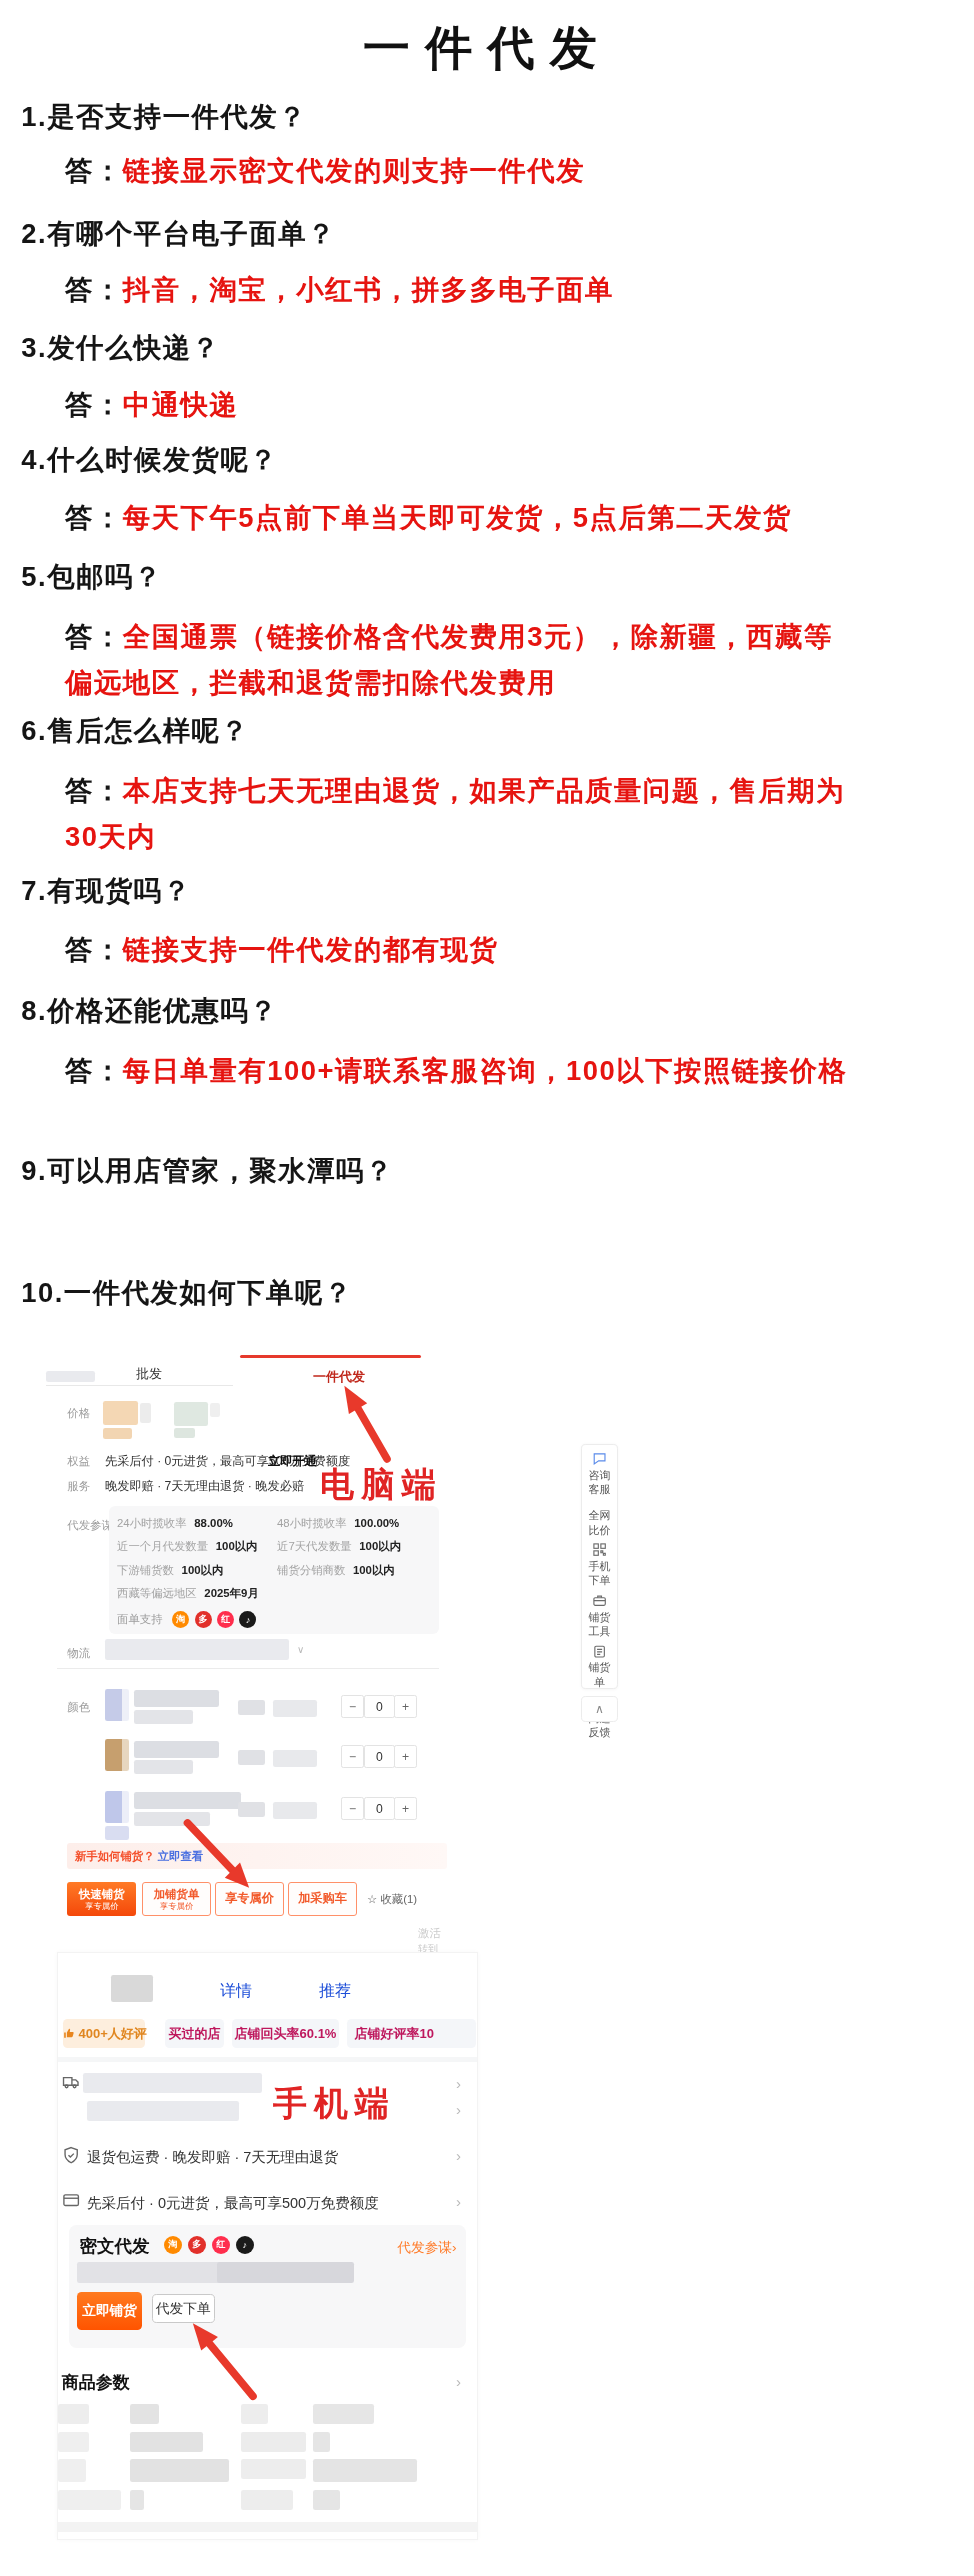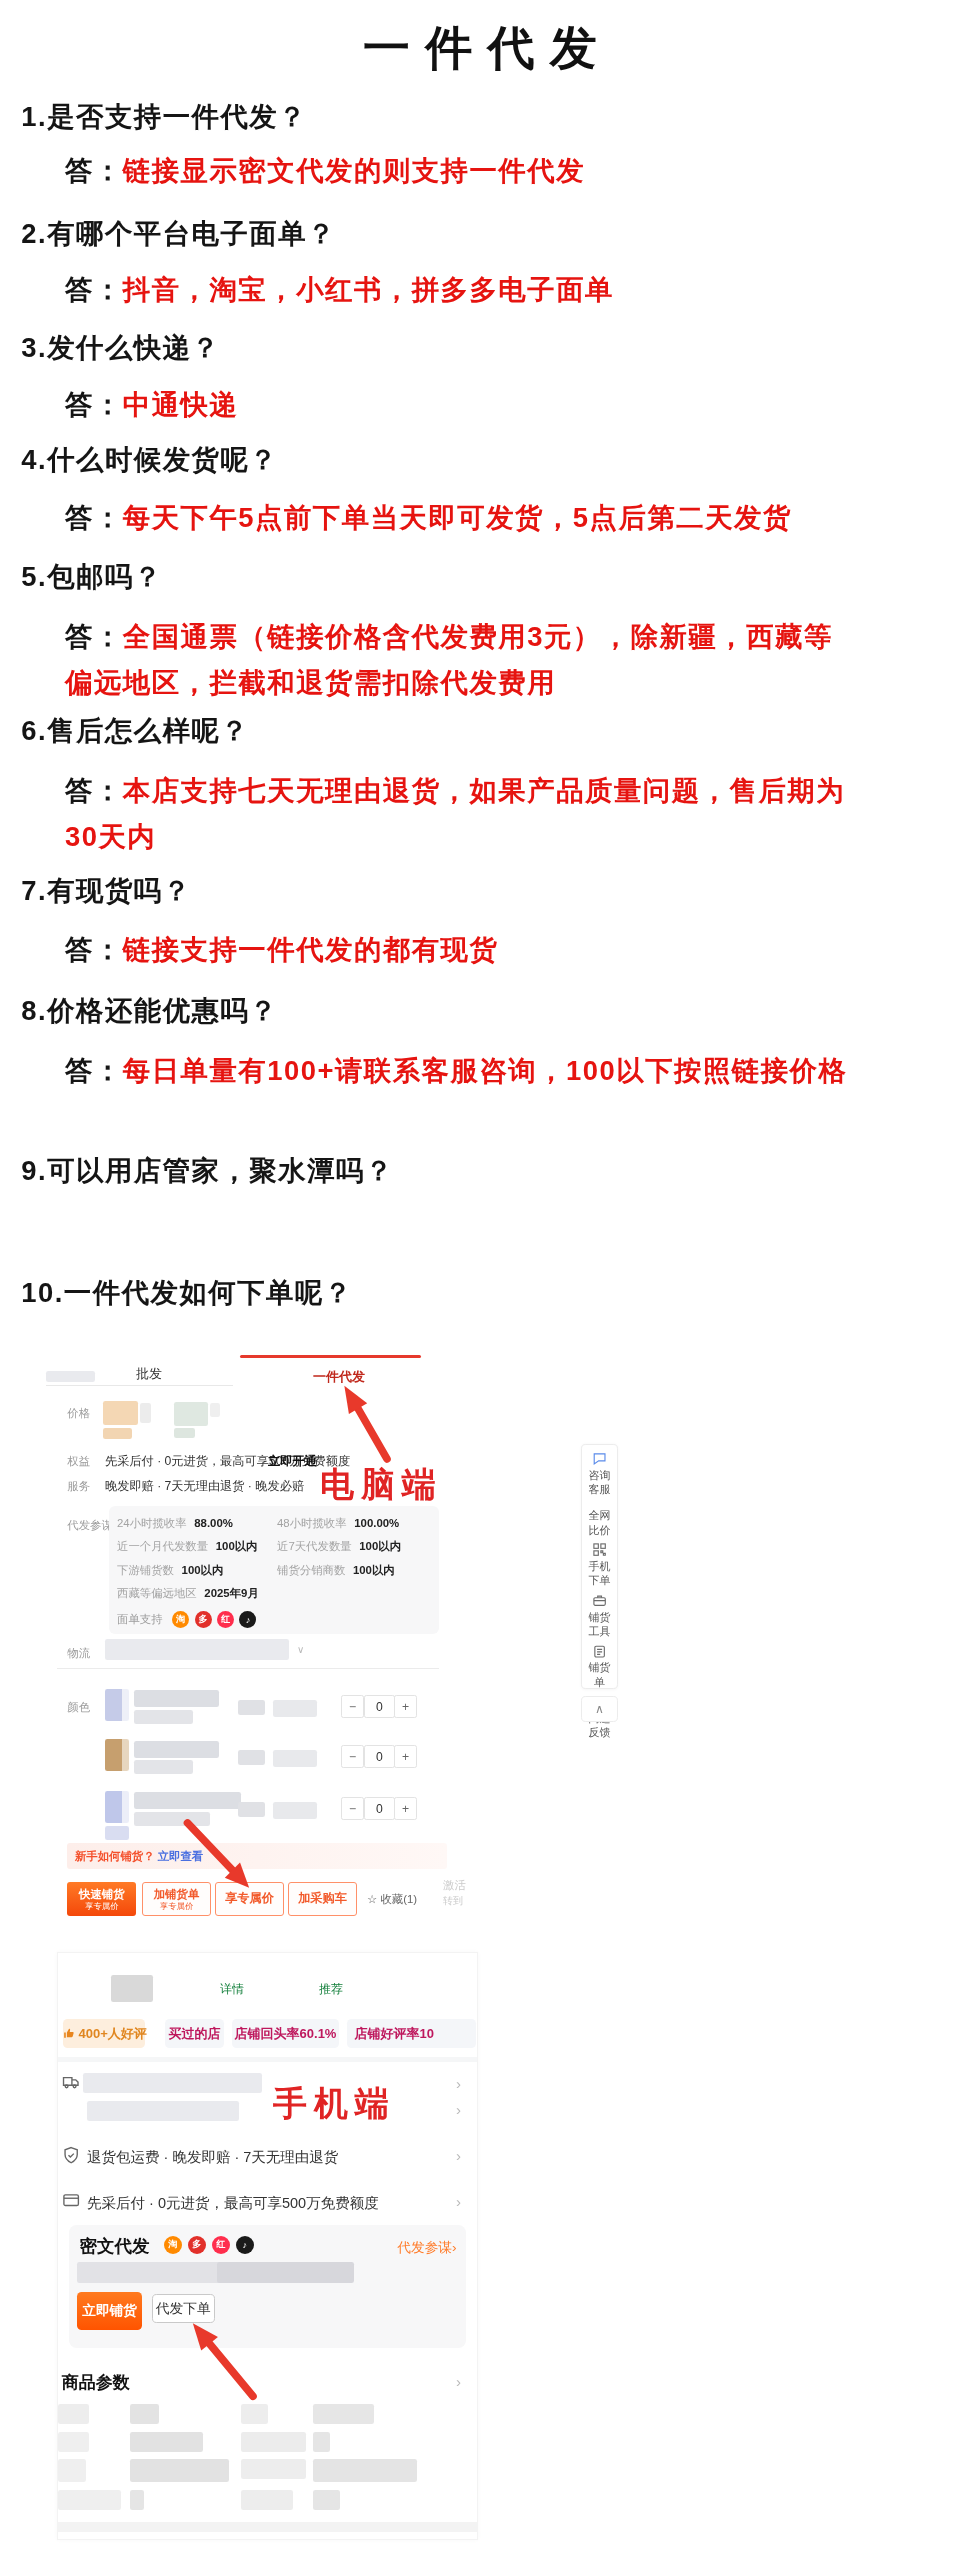--- a/index.html
+++ b/index.html
@@ -43,21 +43,21 @@
   .titem{display:flex;flex-direction:column;align-items:center;cursor:pointer;}
   .ticon{width:15.2px;height:15.2px;color:#6b6b6b;}
   .ticon svg{width:15.2px;height:15.2px;display:block;}
   .tlabel{width:23px;font-size:11px;color:#555;text-align:center;line-height:1.3;word-break:break-all;margin-top:1.5px;}
   .tlabel.w1{width:32px;}
   .upbox{background:#fff;border:0.8px solid #ececec;border-radius:4.6px;display:flex;align-items:center;justify-content:center;
          color:#8a8a8a;font-size:12.2px;}
   .wmark{color:#cbcbcb;font-size:11.4px;line-height:15.2px;}
   
   .mshot{border:0.8px solid #f3f3f3;box-shadow:0 0 4.6px rgba(0,0,0,.03);}
-  .mtab{font-size:12px;color:#15803d;white-space:nowrap;}
+  .mtab{font-size:16px;color:#1d4ed8;white-space:nowrap;}
   .badge{position:absolute;height:29px;border-radius:4.6px;background:#f4f6f9;color:#be185d;font-size:13px;
          display:flex;align-items:center;justify-content:center;padding:0 7.6px;box-sizing:border-box;white-space:nowrap;font-weight:bold;}
   .badge-praise{background:#fdeedd;color:#e0861f;font-weight:bold;}
   .mrow{font-size:14.5px;color:#333;white-space:nowrap;}
   .micon{width:18.3px;height:18.3px;color:#666;} .micon svg{width:18.3px;height:18.3px;display:block;}
   .panel{background:#f7f7f8;border-radius:7.6px;}
   .ptitle{font-size:17.5px;font-weight:900;color:#111;white-space:nowrap;}
   .plink{color:var(--orange-light);font-size:13.7px;white-space:nowrap;}
   .mbtn-solid{background:linear-gradient(180deg,#ff7a1f,#ff5400);color:#fff;font-size:13.7px;font-weight:bold;
               border-radius:4.6px;display:flex;align-items:center;justify-content:center;}
@@ -253,21 +253,21 @@
               <path d="M4 20h16 M5 16L15 6l3 3L8 19H5z"></path>
             </svg>
           </span>
         <span class="tlabel">问题反馈</span>
       </div>
     </div>
     <div class="abs upbox" style="left:535px;top:346px;width:37px;height:26px;box-sizing:border-box;">
       <span>∧</span>
     </div>
 
-    <div class="abs wmark" style="left:372px;top:528px;margin-left:25px;">
+    <div class="abs wmark" style="left:372px;top:576px;">
       <div>激活</div>
       <div style="font-size:10px;">转到</div>
     </div>
 
     <div class="abs annot" style="left:274px;top:112px;">电脑端</div>
   </div>
 
   <div class="shot mshot" style="left:57px;top:1952px;width:419px;height:586px;">
 
     <div class="abs blur" style="left:53px;top:22px;width:42px;height:27.4px;background:#d9d9d9;"></div>

